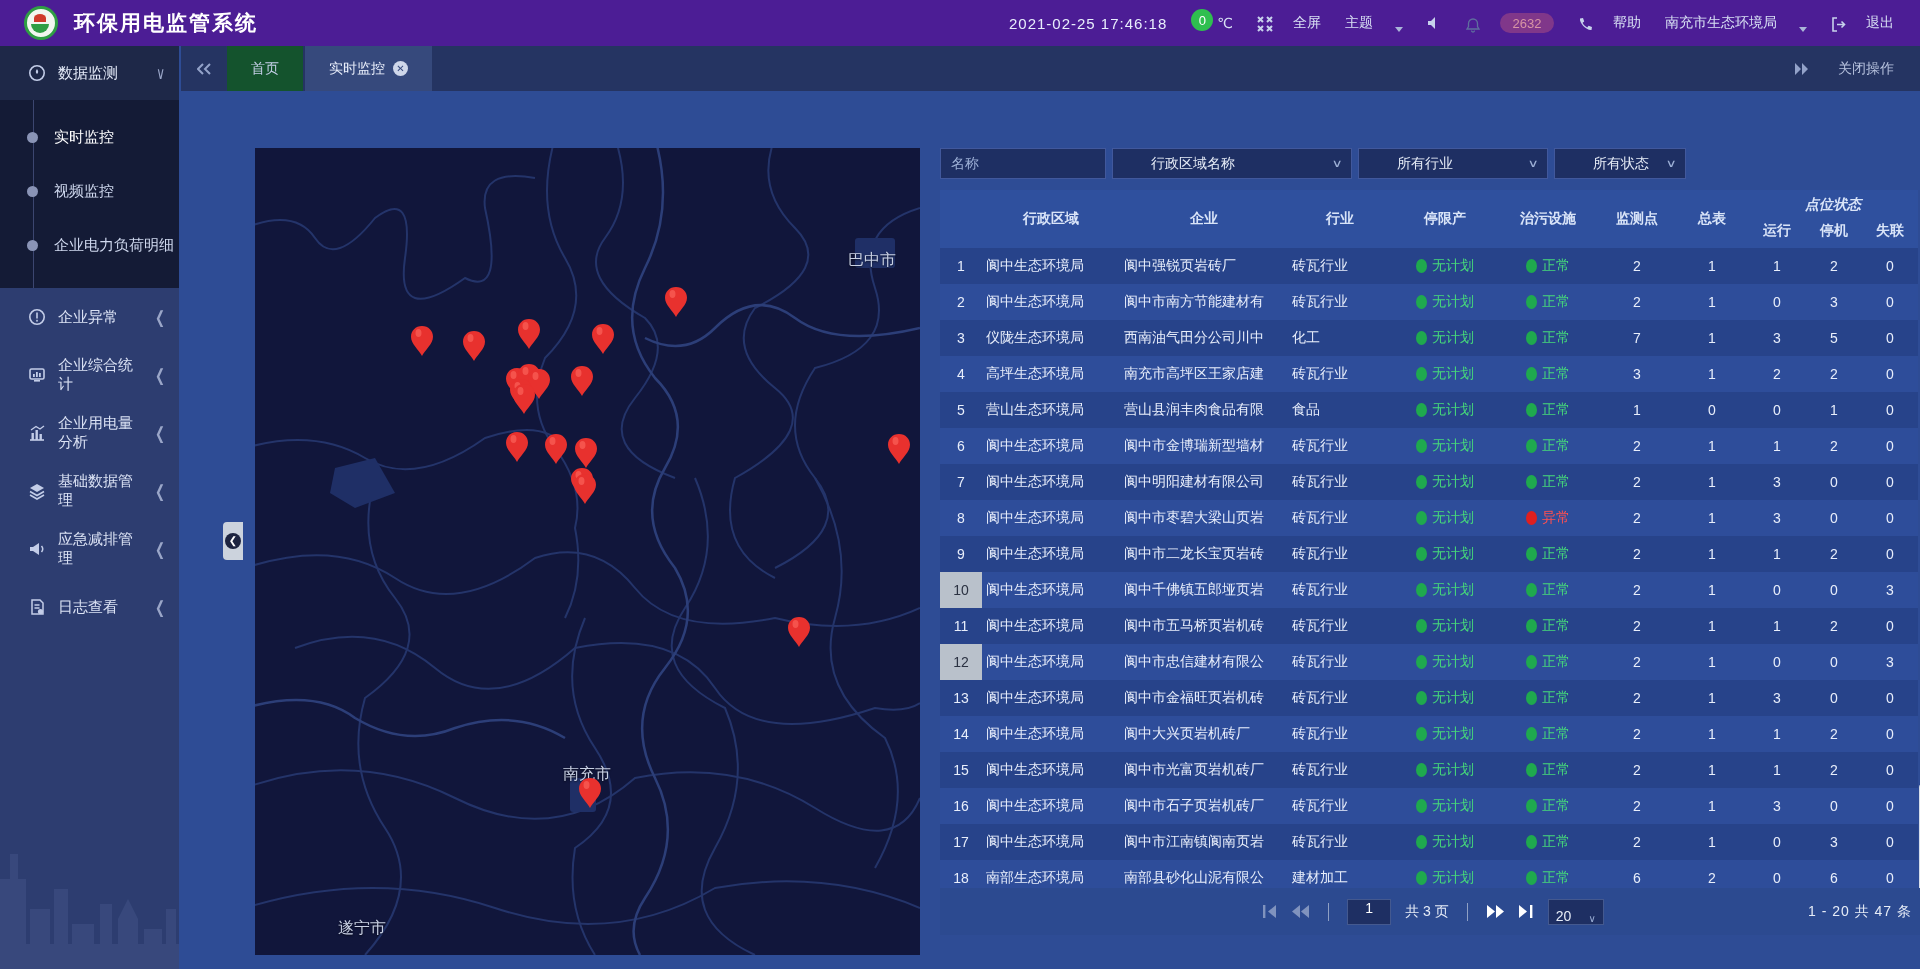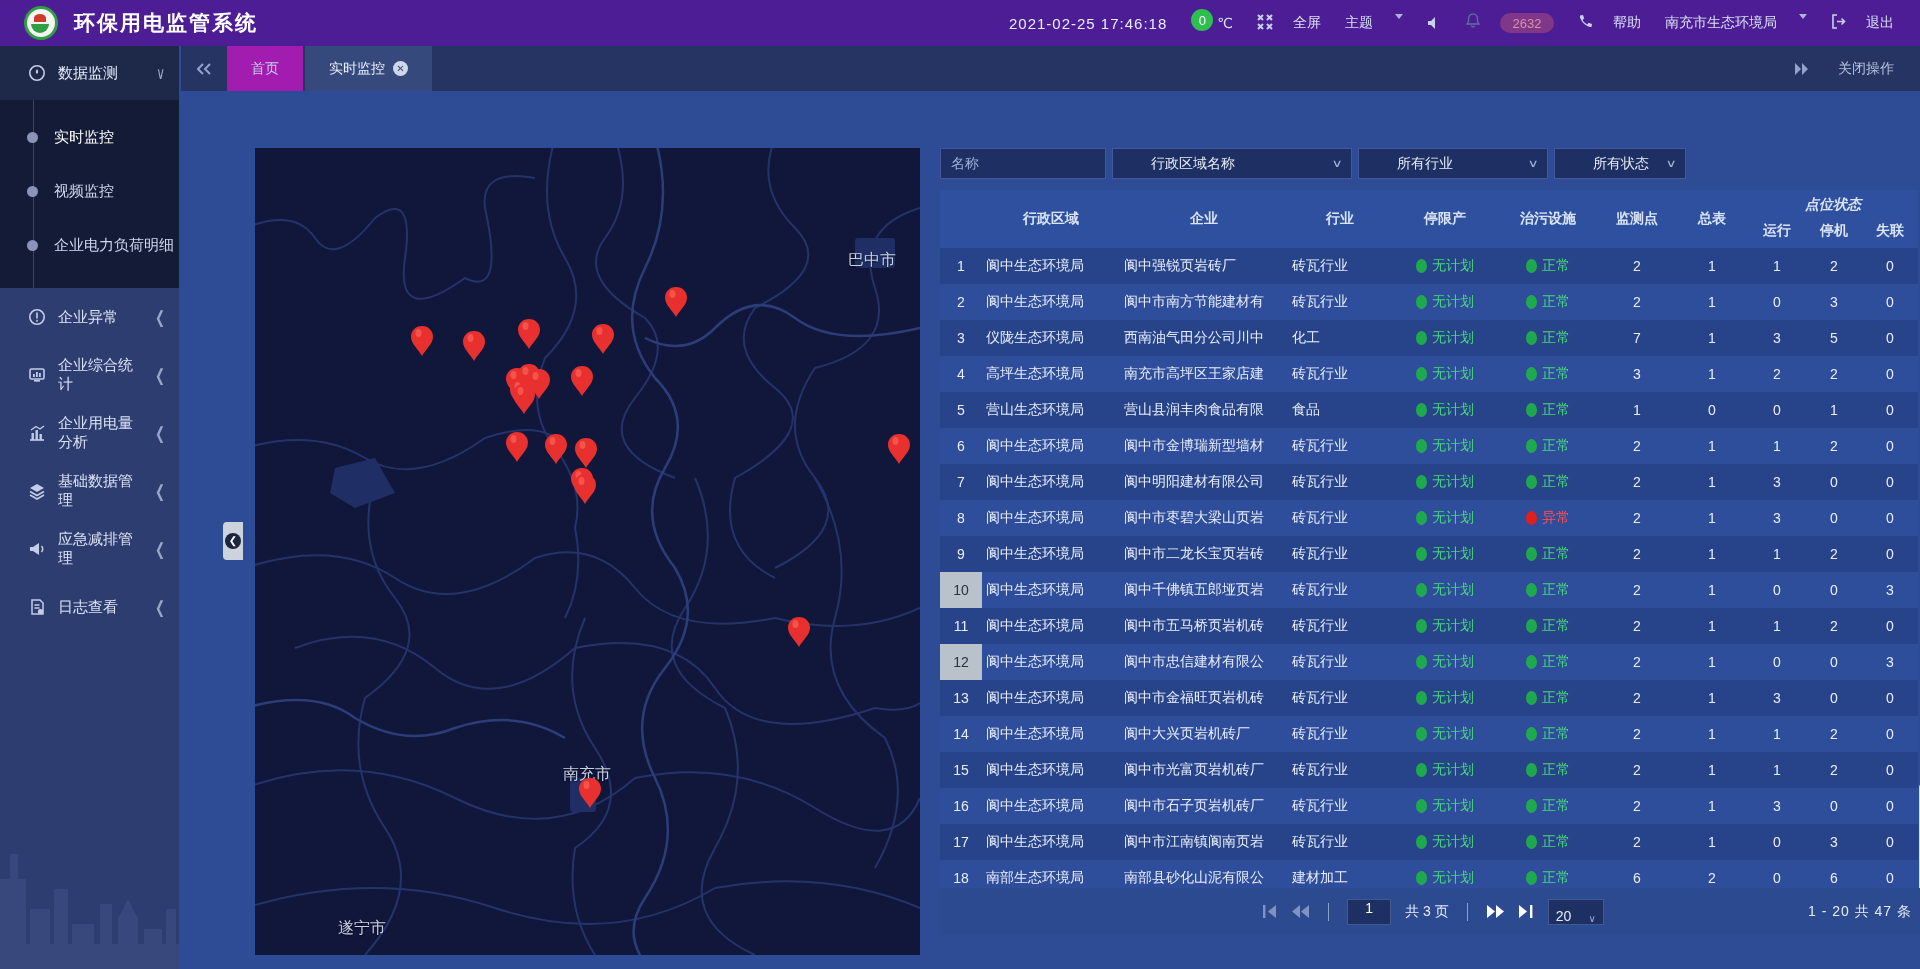--- a/index.html
+++ b/index.html
@@ -16,21 +16,21 @@
                   background:#d03a2b; border-radius:50% 50% 0 0; }
   .logo::after  { content:""; position:absolute; left:4px; bottom:4px; width:18px; height:9px;
                   background:#2f9e44; border-radius:0 0 9px 9px; }
   .app-title { color:#ffffff; font-size:21px; font-weight:bold; letter-spacing:2px; margin-left:16px; }
   .top-right { margin-left:auto; display:flex; align-items:center; gap:24px; padding-right:26px;
                color:#d8e0f4; font-size:14px; }
   .datetime { font-size:15px; color:#e8eefc; letter-spacing:1px; }
   .temp { display:flex; align-items:flex-start; gap:4px; }
   .temp-badge { width:22px; height:22px; border-radius:50%; background:#2fbf4f; color:#fff;
                 font-size:13px; display:flex; align-items:center; justify-content:center; margin-top:-6px; }
-  .tb-item { display:flex; align-items:flex-start; gap:20px; cursor:pointer; white-space:nowrap; }
+  .tb-item { display:flex; align-items:flex-end; gap:20px; cursor:pointer; white-space:nowrap; }
   .tb-item svg { display:block; }
   .caret-down { display:inline-block; width:0; height:0; border-left:4px solid transparent;
                 border-right:4px solid transparent; border-top:5px solid #aab6d8; margin-left:2px; }
   .msg-badge { min-width:54px; height:20px; border-radius:10px; background:rgba(214,96,120,.38);
                color:#d795a4; font-size:13px; display:flex; align-items:center; justify-content:center;
                padding:0 8px; }
 
   
   .sidebar { position:absolute; left:0; top:46px; width:179px; height:923px;
              background:#2d3d70; z-index:20; overflow:hidden; }
@@ -49,21 +49,21 @@
   .chev { color:#9aa6c8; font-size:12px; transform:scaleY(1.4); }
   .mi-icon { width:18px; height:18px; flex:0 0 auto; color:#c3cde8; }
   .skyline { position:absolute; left:0; bottom:0; width:181px; height:210px; opacity:.35; }
 
   
   .tabbar { position:absolute; left:181px; top:46px; width:1739px; height:45px;
             background:#253462; display:flex; align-items:stretch; z-index:10; }
   .tab-collapse { width:46px; display:flex; align-items:center; justify-content:center;
                   color:#93a2c9; cursor:pointer; font-size:15px; }
   .tab { padding:0 24px; display:flex; align-items:center; gap:8px; font-size:14px;
-         color:#c6d0e8; background:#a21caf; cursor:pointer; margin-right:2px; }
+         color:#c6d0e8; background:#14532d; cursor:pointer; margin-right:2px; }
   .tab.active { background:#36497c; color:#e9eefb; }
   .tab-close { width:15px; height:15px; border-radius:50%; background:#cfd7ea; color:#36497c;
                font-size:10px; line-height:15px; text-align:center; font-weight:bold; }
   .tabbar-right { margin-left:auto; display:flex; align-items:center; gap:28px; padding-right:26px;
                   color:#b7c2de; font-size:14px; }
 
   
   .statsbar { position:absolute; left:181px; top:91px; width:1739px; height:49px;
               background:#2e4c95; display:flex; align-items:center; gap:44px; padding-left:16px;
               color:#ffffff; font-size:14px; border-top:1px solid #3b5aa8; }

